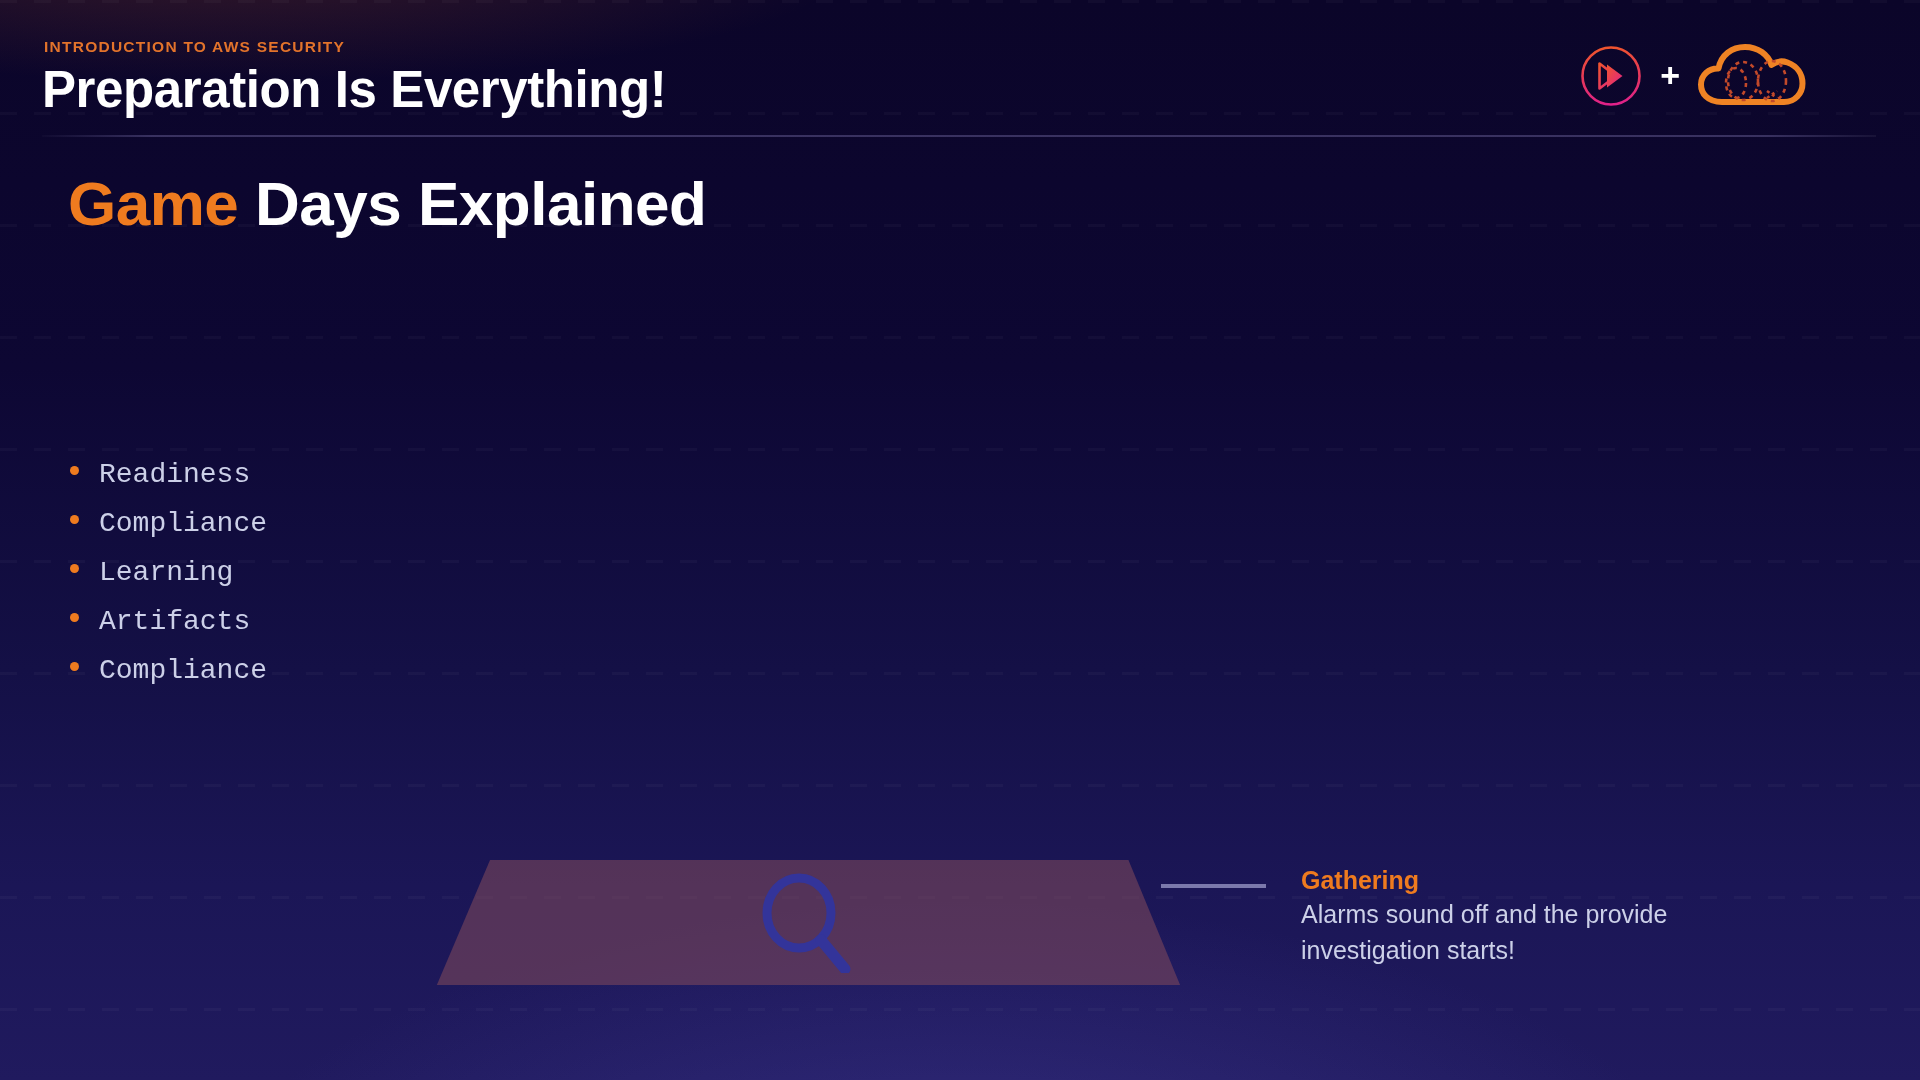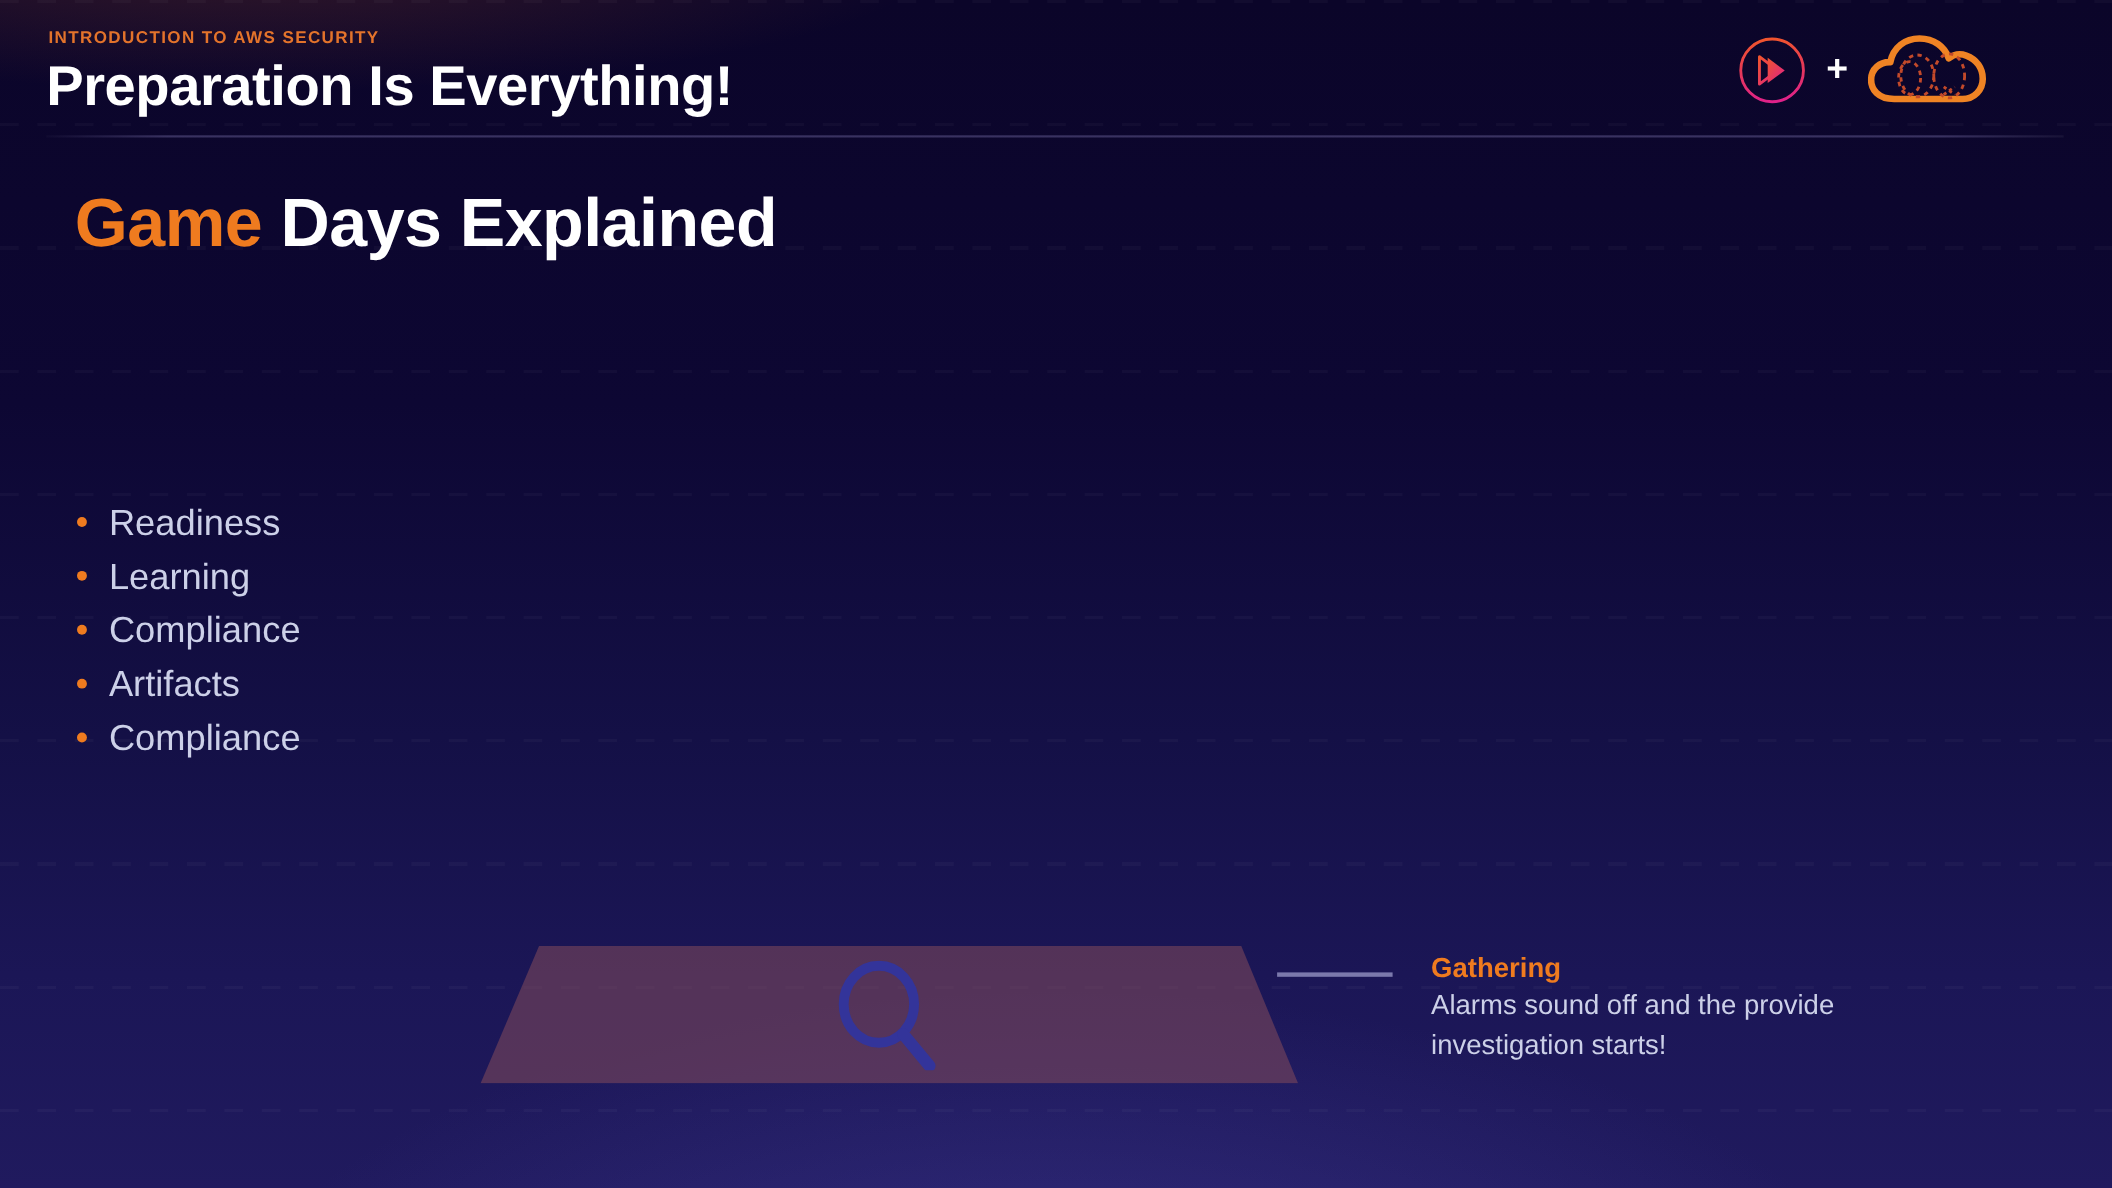--- a/index.html
+++ b/index.html
@@ -31,21 +31,21 @@
         rgba(255,255,255,0) 34px);
     background-size:34px 100%;
     mask-image:repeating-linear-gradient(180deg,
         #000 0px, #000 3px, transparent 3px, transparent 112px);
     -webkit-mask-image:repeating-linear-gradient(180deg,
         #000 0px, #000 3px, transparent 3px, transparent 112px);
     pointer-events:none;
   }
 
   
-  #header { position:absolute; left:0; top:0; width:1852px; height:130px; }
+  #header { position:absolute; left:0; top:12px; width:1852px; height:130px; }
 
   #eyebrow {
     position:absolute; left:44px; top:26px;
     font-size:15.5px; font-weight:bold;
     letter-spacing:1.25px;
     color:#e3732b;
   }
   #header-title {
     position:absolute; left:42px; top:48px;
     font-size:51px; font-weight:bold;
@@ -85,22 +85,23 @@
     font-size:32px; line-height:49px;
     color:#ccd0e8;
   }
 
   #bullet-list {
     position:absolute; left:70px; top:450px;
     list-style:none;
   }
   #bullet-list li {
     display:flex; align-items:baseline;
-    font-size:33px; line-height:49px;
+    font-size:28px; line-height:49px;
     color:#ccd0e8;
+    font-family:Liberation Mono, monospace;
   }
   #bullet-list li .dot {
     width:9px; height:9px; border-radius:50%;
     background:#ef7b1f;
     margin-right:20px; flex:0 0 9px;
     transform:translateY(-7px);
   }
 
   
   #stage-shape {
@@ -181,25 +182,25 @@
   <h1 id="main-title"><span class="accent">Game</span><span class="plain"> Days Explained</span></h1>
 
 
   <ul id="bullet-list">
     <li>
       <span class="dot"></span>
       <span>Readiness</span>
     </li>
     <li>
       <span class="dot"></span>
+      <span>Compliance</span>
+    </li>
+    <li>
+      <span class="dot"></span>
       <span>Learning</span>
-    </li>
-    <li>
-      <span class="dot"></span>
-      <span>Compliance</span>
     </li>
     <li>
       <span class="dot"></span>
       <span>Artifacts</span>
     </li>
     <li>
       <span class="dot"></span>
       <span>Compliance</span>
     </li>
   </ul>

